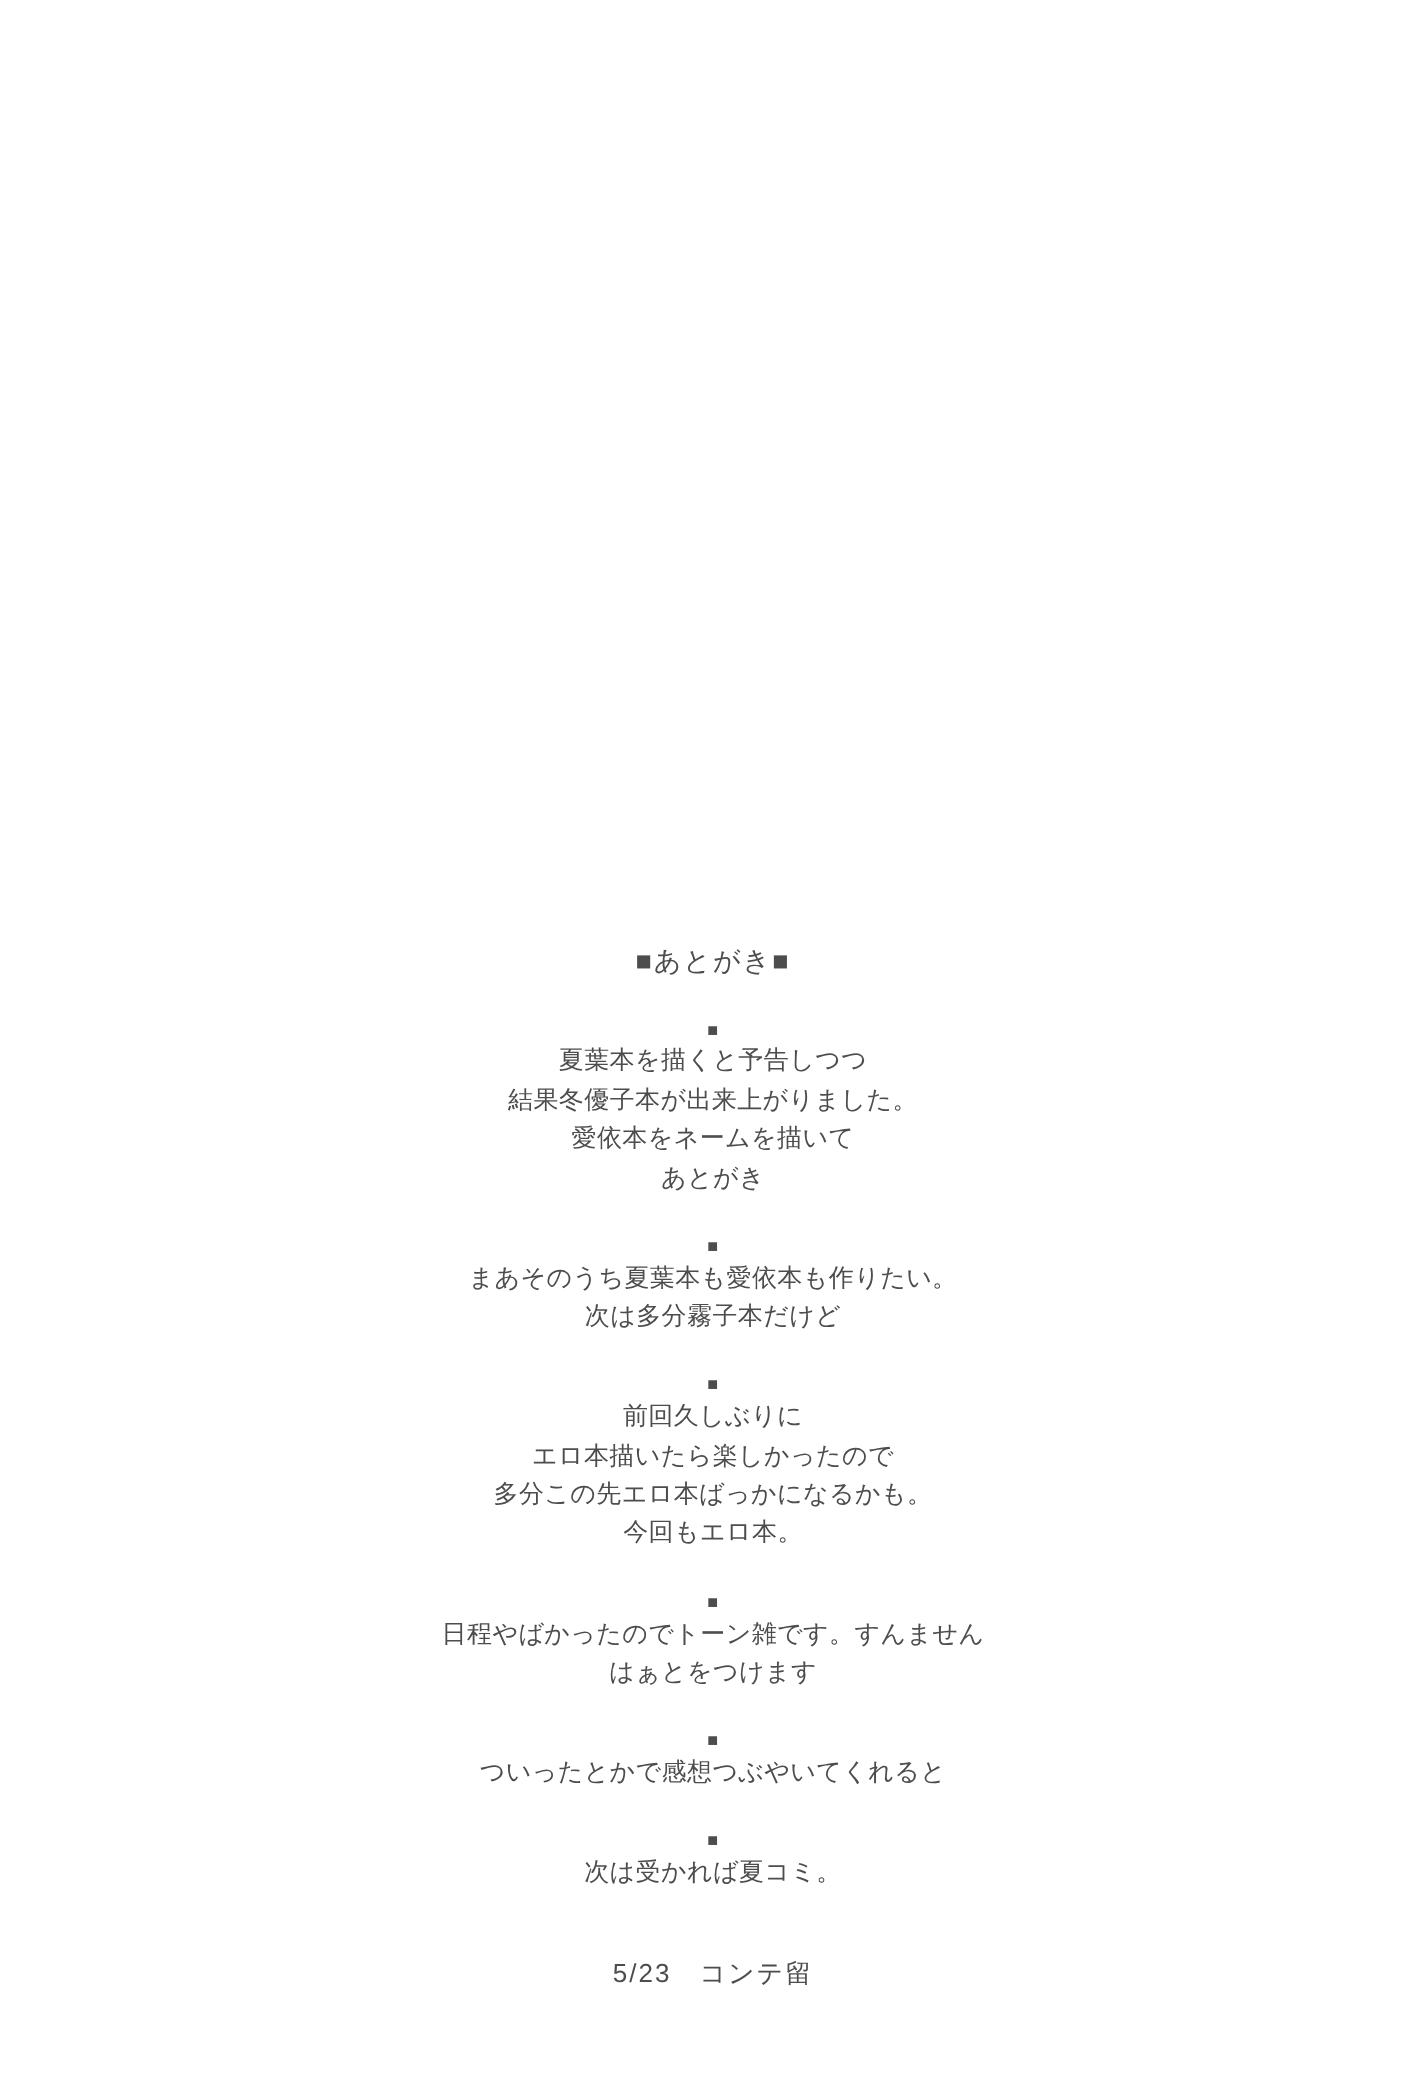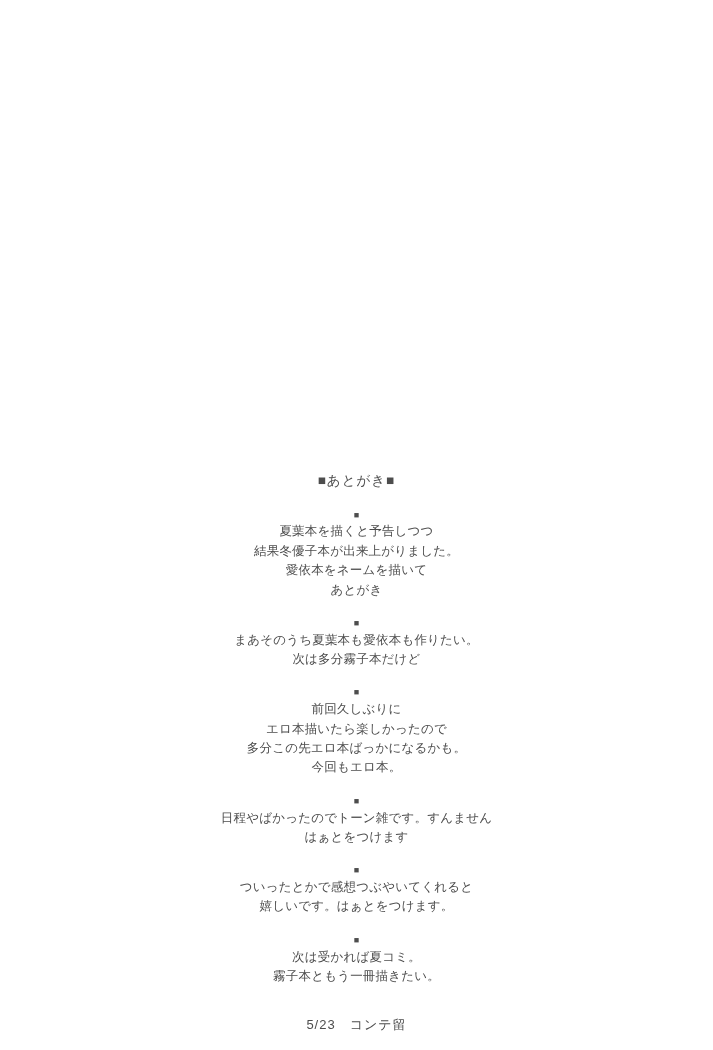--- a/index.html
+++ b/index.html
@@ -43,20 +43,21 @@
   }
   .block .sq {
     display: block;
     font-size: 9px;
     line-height: 1.2;
     color: #4d4d4d;
     margin-bottom: 2px;
   }
   .block p {
     margin: 0;
+    font-family: Liberation Mono, monospace;
   }
   .signature {
     margin-top: 30px;
     font-size: 13px;
     letter-spacing: 1px;
     color: #4d4d4d;
   }
 </style>
 </head>
 <body>
@@ -90,25 +91,23 @@
 
     <div class="block">
       <span class="sq">■</span>
       <p>日程やばかったのでトーン雑です。すんません</p>
       <p>はぁとをつけます</p>
     </div>
 
     <div class="block">
       <span class="sq">■</span>
       <p>ついったとかで感想つぶやいてくれると</p>
-      <p>嬉しいです。はぁとをつけます。</p>
     </div>
 
     <div class="block">
       <span class="sq">■</span>
       <p>次は受かれば夏コミ。</p>
-      <p>霧子本ともう一冊描きたい。</p>
     </div>
 
     <div class="signature">5/23　コンテ留</div>
 
   </div>
 </div>
 
 </body></html>

